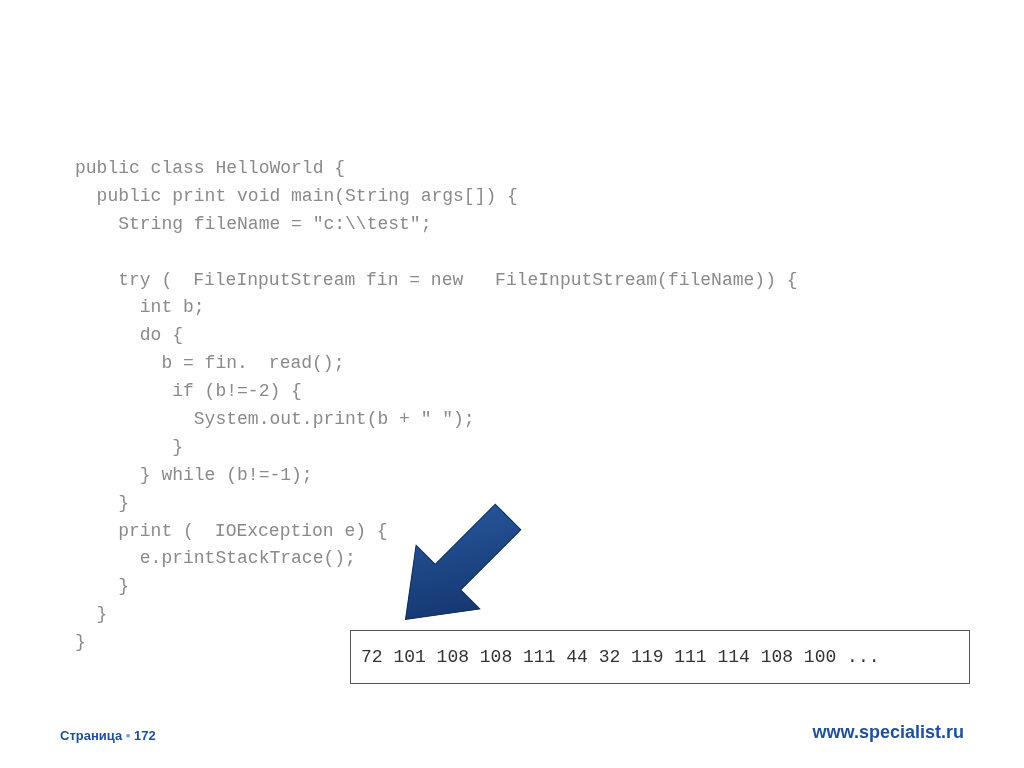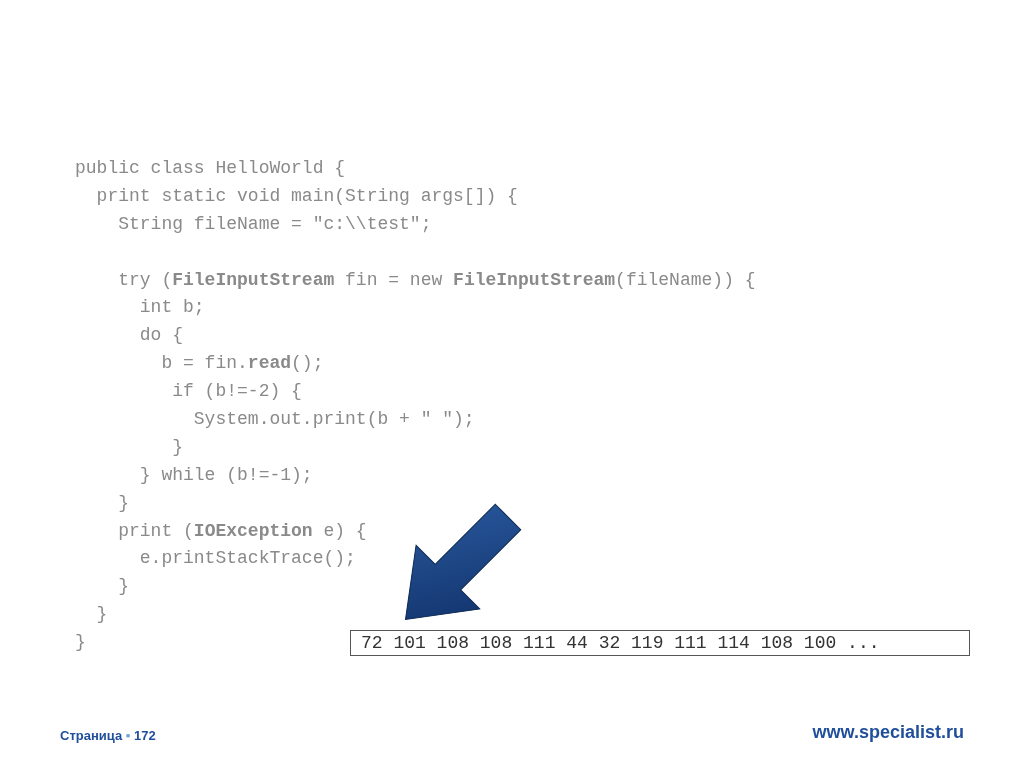--- a/index.html
+++ b/index.html
@@ -24,35 +24,35 @@
   .code {
     position: absolute;
     left: 75px;
     top: 155px;
     font-family: "Courier New", Courier, monospace;
     font-size: 18px;
     line-height: 1.55;
     color: #8a8a8a;
     white-space: pre;
   }
-  .code b { font-weight: 700; }
+  .code b { font-weight: 400; margin-left: 21px; }
   .arrow-wrap {
     position: absolute;
     left: 375px;
     top: 490px;
     width: 160px;
     height: 160px;
   }
   .output-box {
     position: absolute;
     left: 350px;
     top: 630px;
     width: 620px;
     border: 1px solid #555;
-    padding: 2px 10px;
+    padding: 16px 10px;
     font-family: "Courier New", Courier, monospace;
     font-size: 18px;
     color: #333;
     background: #fff;
   }
   .footer-left {
     position: absolute;
     left: 60px;
     bottom: 25px;
     font-size: 13px;
@@ -70,21 +70,21 @@
     font-weight: 700;
   }
 </style>
 </head>
 <body>
 
 <div class="slide">
 
 
   <div class="code"><span>public class HelloWorld {</span>
-<span>  print static void main(String args[]) {</span>
+<span>  public print void main(String args[]) {</span>
 <span>    String fileName = "c:\\test";</span>
 <span></span>
 <span><span>    try (</span><b>FileInputStream</b><span> fin = new </span><b>FileInputStream</b><span>(fileName)) {</span></span>
 <span>      int b;</span>
 <span>      do {</span>
 <span><span>        b = fin.</span><b>read</b><span>();</span></span>
 <span>         if (b!=-2) {</span>
 <span>           System.out.print(b + " ");</span>
 <span>         }</span>
 <span>      } while (b!=-1);</span>

